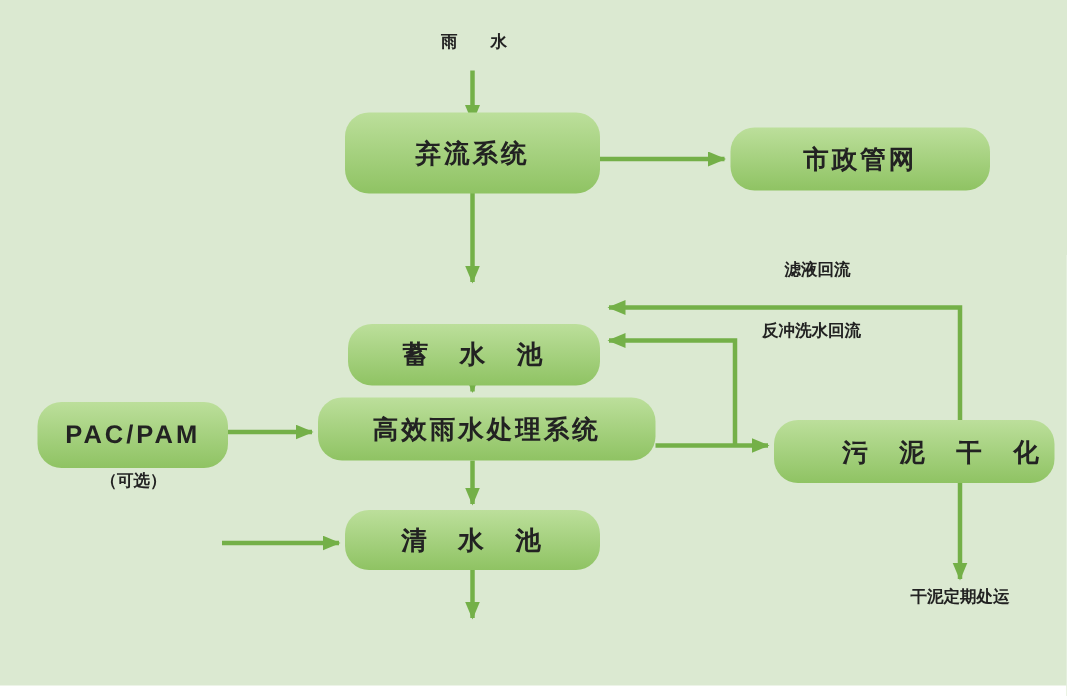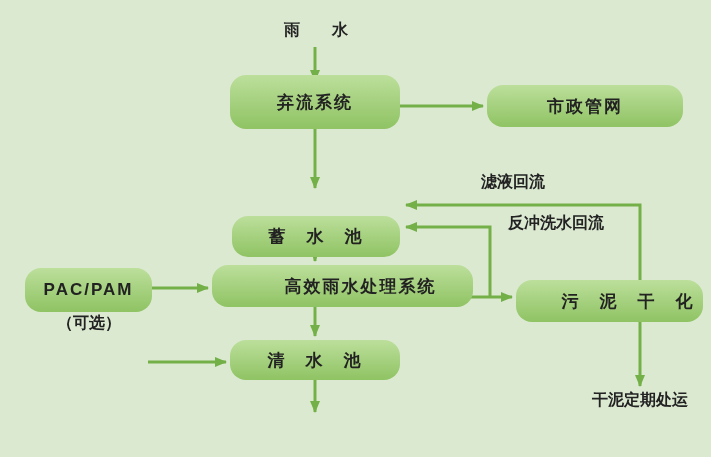--- a/index.html
+++ b/index.html
@@ -36,21 +36,21 @@
   }
   .box-label {
     font-size: 17px;
     font-weight: 600;
     letter-spacing: 2px;
     color: var(--text, #222222);
     white-space: pre;
   }
   .float-label {
     position: absolute;
-    font-size: 16px;
+    font-size: 11px;
     font-weight: 600;
     color: var(--text, #222222);
     white-space: pre;
   }
   .center { text-align: center; }
   .bottom-strip {
     position: absolute;
     left: 0;
     bottom: 0;
     width: 711px;
@@ -82,33 +82,33 @@
     <path class="line" d="M640,280 L640,205 L406,205" marker-end="url(#ah)"></path>
     <path class="line" d="M490,297 L490,227 L406,227" marker-end="url(#ah)"></path>
   </svg>
 
   <div class="float-label center" style="left:256px; top:20px; width:120px;">雨　　水</div>
 
   <div class="box" style="left:230px; top:75px; width:170px; height:54px;">
     <span class="box-label">弃流系统</span>
   </div>
 
-  <div class="box" style="left:487px; top:85px; width:196px; height:42px;">
+  <div class="box" style="left:487px; top:85px; width:173px; height:42px;">
     <span class="box-label">市政管网</span>
   </div>
 
-  <div class="float-label" style="left:481px; top:172px;font-family:Liberation Serif, serif;">滤液回流</div>
+  <div class="float-label" style="left:523px; top:172px;font-family:Liberation Serif, serif;">滤液回流</div>
 
   <div class="box" style="left:232px; top:192px; width:168px; height:41px;margin-top:24px;">
     <span class="box-label">蓄　水　池</span>
   </div>
 
   <div class="float-label" style="left:508px; top:213px;">反冲洗水回流</div>
 
-  <div class="box" style="left:212px; top:265px; width:225px; height:42px;padding-left:36px;">
+  <div class="box" style="left:212px; top:265px; width:225px; height:42px;">
     <span class="box-label">高效雨水处理系统</span>
   </div>
 
   <div class="box" style="left:25px; top:268px; width:127px; height:44px;">
     <span class="box-label">PAC/PAM</span>
   </div>
 
   <div class="float-label center" style="left:48px; top:313px; width:82px;">（可选）</div>
 
   <div class="box" style="left:516px; top:280px; width:150px; height:42px;padding-left:37px;">

